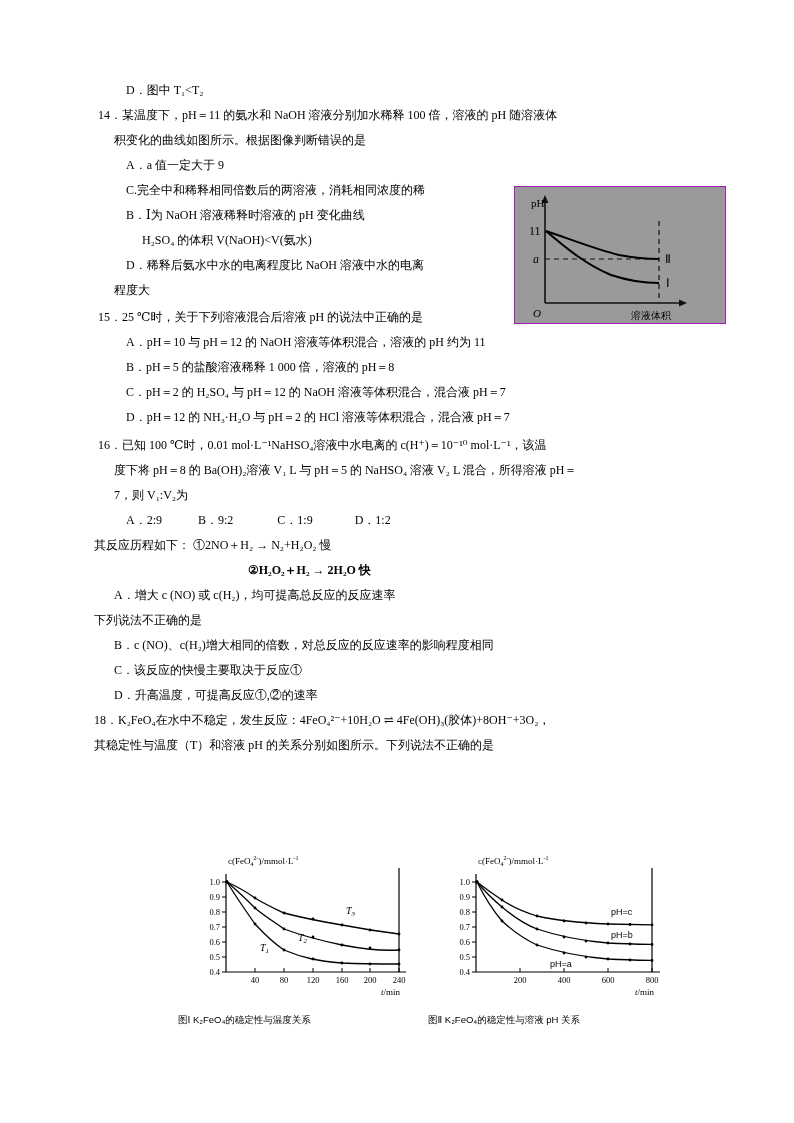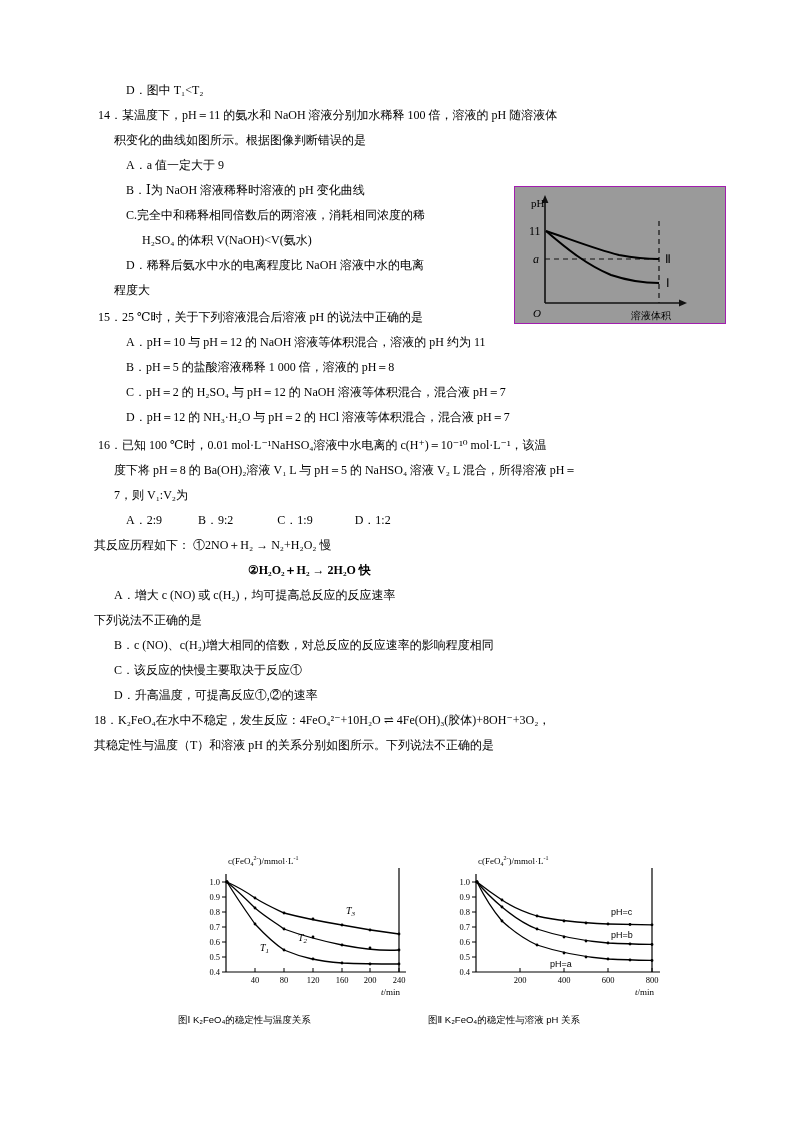--- a/index.html
+++ b/index.html
@@ -83,22 +83,22 @@
 
 <div class="page">
 
   <div class="content">
 
     <div class="line ind1">D．图中 T₁&lt;T₂</div>
 
     <div class="line">14．某温度下，pH＝11 的氨水和 NaOH 溶液分别加水稀释 100 倍，溶液的 pH 随溶液体</div>
     <div class="line ind2">积变化的曲线如图所示。根据图像判断错误的是</div>
     <div class="line ind1">A．a 值一定大于 9</div>
+    <div class="line ind1">C.完全中和稀释相同倍数后的两溶液，消耗相同浓度的稀</div>
     <div class="line ind1">B．Ⅰ为 NaOH 溶液稀释时溶液的 pH 变化曲线</div>
-    <div class="line ind1">C.完全中和稀释相同倍数后的两溶液，消耗相同浓度的稀</div>
     <div class="line ind3">H₂SO₄ 的体积 V(NaOH)&lt;V(氨水)</div>
     <div class="line ind1">D．稀释后氨水中水的电离程度比 NaOH 溶液中水的电离</div>
     <div class="line ind2">程度大</div>
 
     <div class="line" style="margin-top:2px">15．25 ℃时，关于下列溶液混合后溶液 pH 的说法中正确的是</div>
     <div class="line ind1">A．pH＝10 与 pH＝12 的 NaOH 溶液等体积混合，溶液的 pH 约为 11</div>
     <div class="line ind1">B．pH＝5 的盐酸溶液稀释 1 000 倍，溶液的 pH＝8</div>
     <div class="line ind1">C．pH＝2 的 H₂SO₄ 与 pH＝12 的 NaOH 溶液等体积混合，混合液 pH＝7</div>
     <div class="line ind1">D．pH＝12 的 NH₃·H₂O 与 pH＝2 的 HCl 溶液等体积混合，混合液 pH＝7</div>
 

